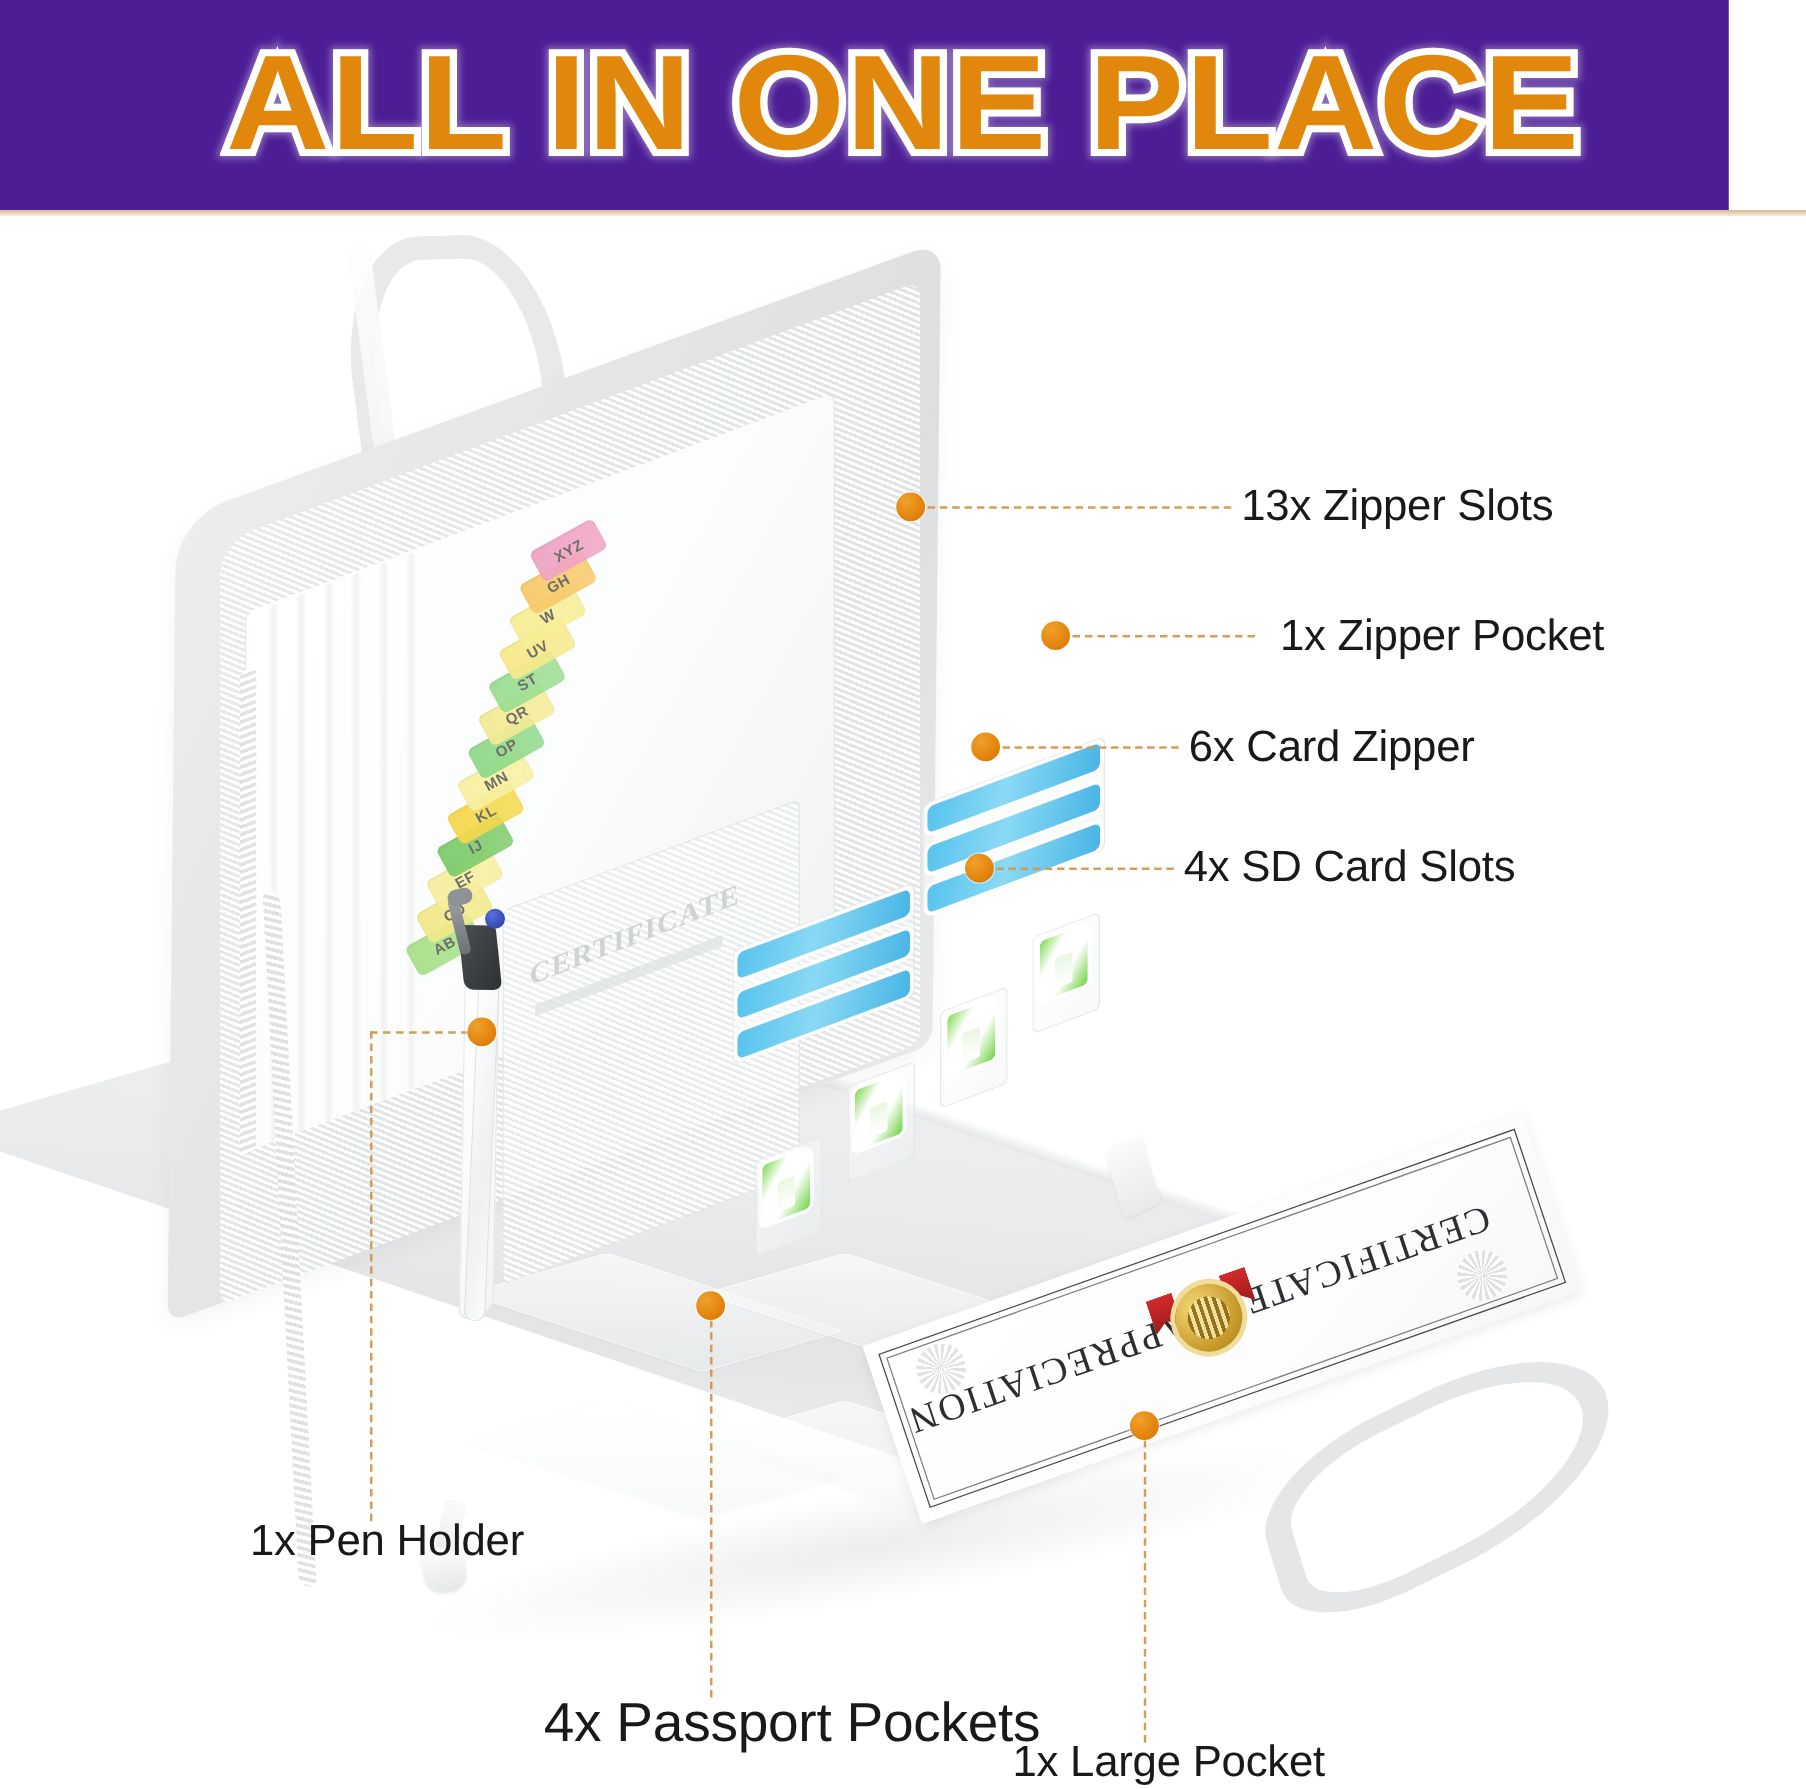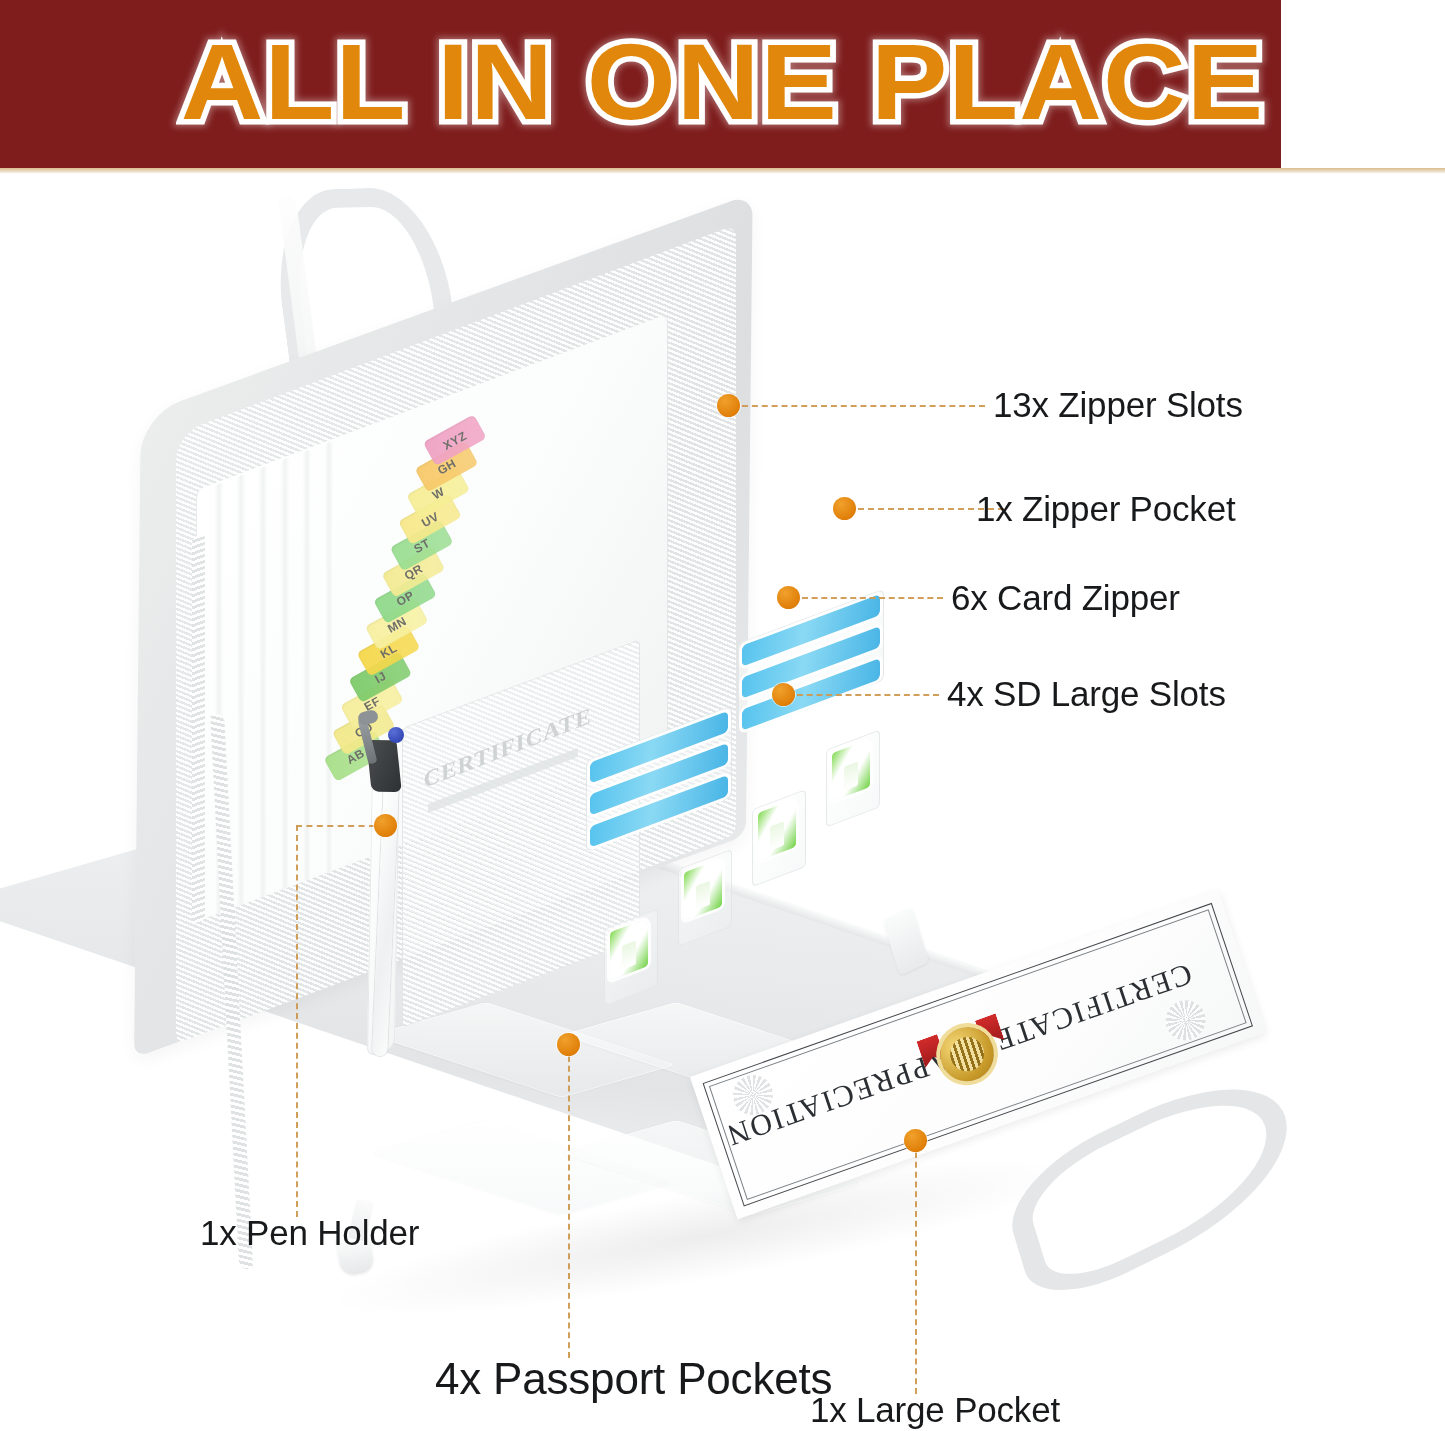--- a/index.html
+++ b/index.html
@@ -7,22 +7,22 @@
     width:1445px;height:1431px;
     background:#ffffff;
     font-family:"Liberation Sans", sans-serif;
     overflow:hidden;
     position:relative;
   }
   #stage{position:absolute;inset:0;width:1445px;height:1431px;}
 
   
   .banner{
-    position:absolute;left:0;top:0;width:1281px;height:172px;
-    background:#7f1d1d;
+    position:absolute;left:0;top:0;width:1383px;height:172px;
+    background:#4c1d95;
     overflow:hidden;
   }
   .banner-title{
     position:absolute;left:0;top:22px;width:1445px;
     text-align:center;
     font-family:"Liberation Sans", sans-serif;
     font-size:108px;font-weight:bold;
     letter-spacing:1px;
     line-height:120px;
     color:#E1880C;
@@ -517,27 +517,27 @@
     <div class="zip-pull2"></div>
     <div class="zip-slider-right"></div>
   </div>
 
   <div id="callout-layer">
       <div class="leader-h" style="left: 742px; top: 405px; width: 243px;"></div>
       <div class="dot" style="left: 717px; top: 394px;"></div>
       <div class="callout-label" style="left: 993px; top: 385px; font-size: 35px;">13x Zipper Slots</div>
       <div class="leader-h" style="left: 858px; top: 508px; width: 146px;"></div>
       <div class="dot" style="left: 833px; top: 497px;"></div>
-      <div class="callout-label" style="left: 976px; top: 489px; font-size: 35px;">1x Zipper Pocket</div>
+      <div class="callout-label" style="left: 1024px; top: 489px; font-size: 35px;">1x Zipper Pocket</div>
       <div class="leader-h" style="left: 802px; top: 597px; width: 141px;"></div>
       <div class="dot" style="left: 777px; top: 586px;"></div>
       <div class="callout-label" style="left: 951px; top: 578px; font-size: 35px;">6x Card Zipper</div>
       <div class="leader-h" style="left: 797px; top: 694px; width: 142px;"></div>
       <div class="dot" style="left: 772px; top: 683px;"></div>
-      <div class="callout-label" style="left: 947px; top: 674px; font-size: 35px;">4x SD Large Slots</div>
+      <div class="callout-label" style="left: 947px; top: 674px; font-size: 35px;">4x SD Card Slots</div>
       <div class="leader-h" style="left: 296px; top: 825px; width: 79px;"></div>
       <div class="leader-v" style="left: 296px; top: 825px; height: 392px;"></div>
       <div class="dot" style="left: 374px; top: 814px;"></div>
       <div class="callout-label" style="left: 200px; top: 1213px; font-size: 35px;">1x Pen Holder</div>
       <div class="leader-v" style="left: 568px; top: 1056px; height: 302px;"></div>
       <div class="dot" style="left: 557px; top: 1033px;"></div>
       <div class="callout-label" style="left: 435px; top: 1354px; font-size: 44px;">4x Passport Pockets</div>
       <div class="leader-v" style="left: 915px; top: 1152px; height: 242px;"></div>
       <div class="dot" style="left: 904px; top: 1129px;"></div>
       <div class="callout-label" style="left: 810px; top: 1390px; font-size: 35px;">1x Large Pocket</div>

